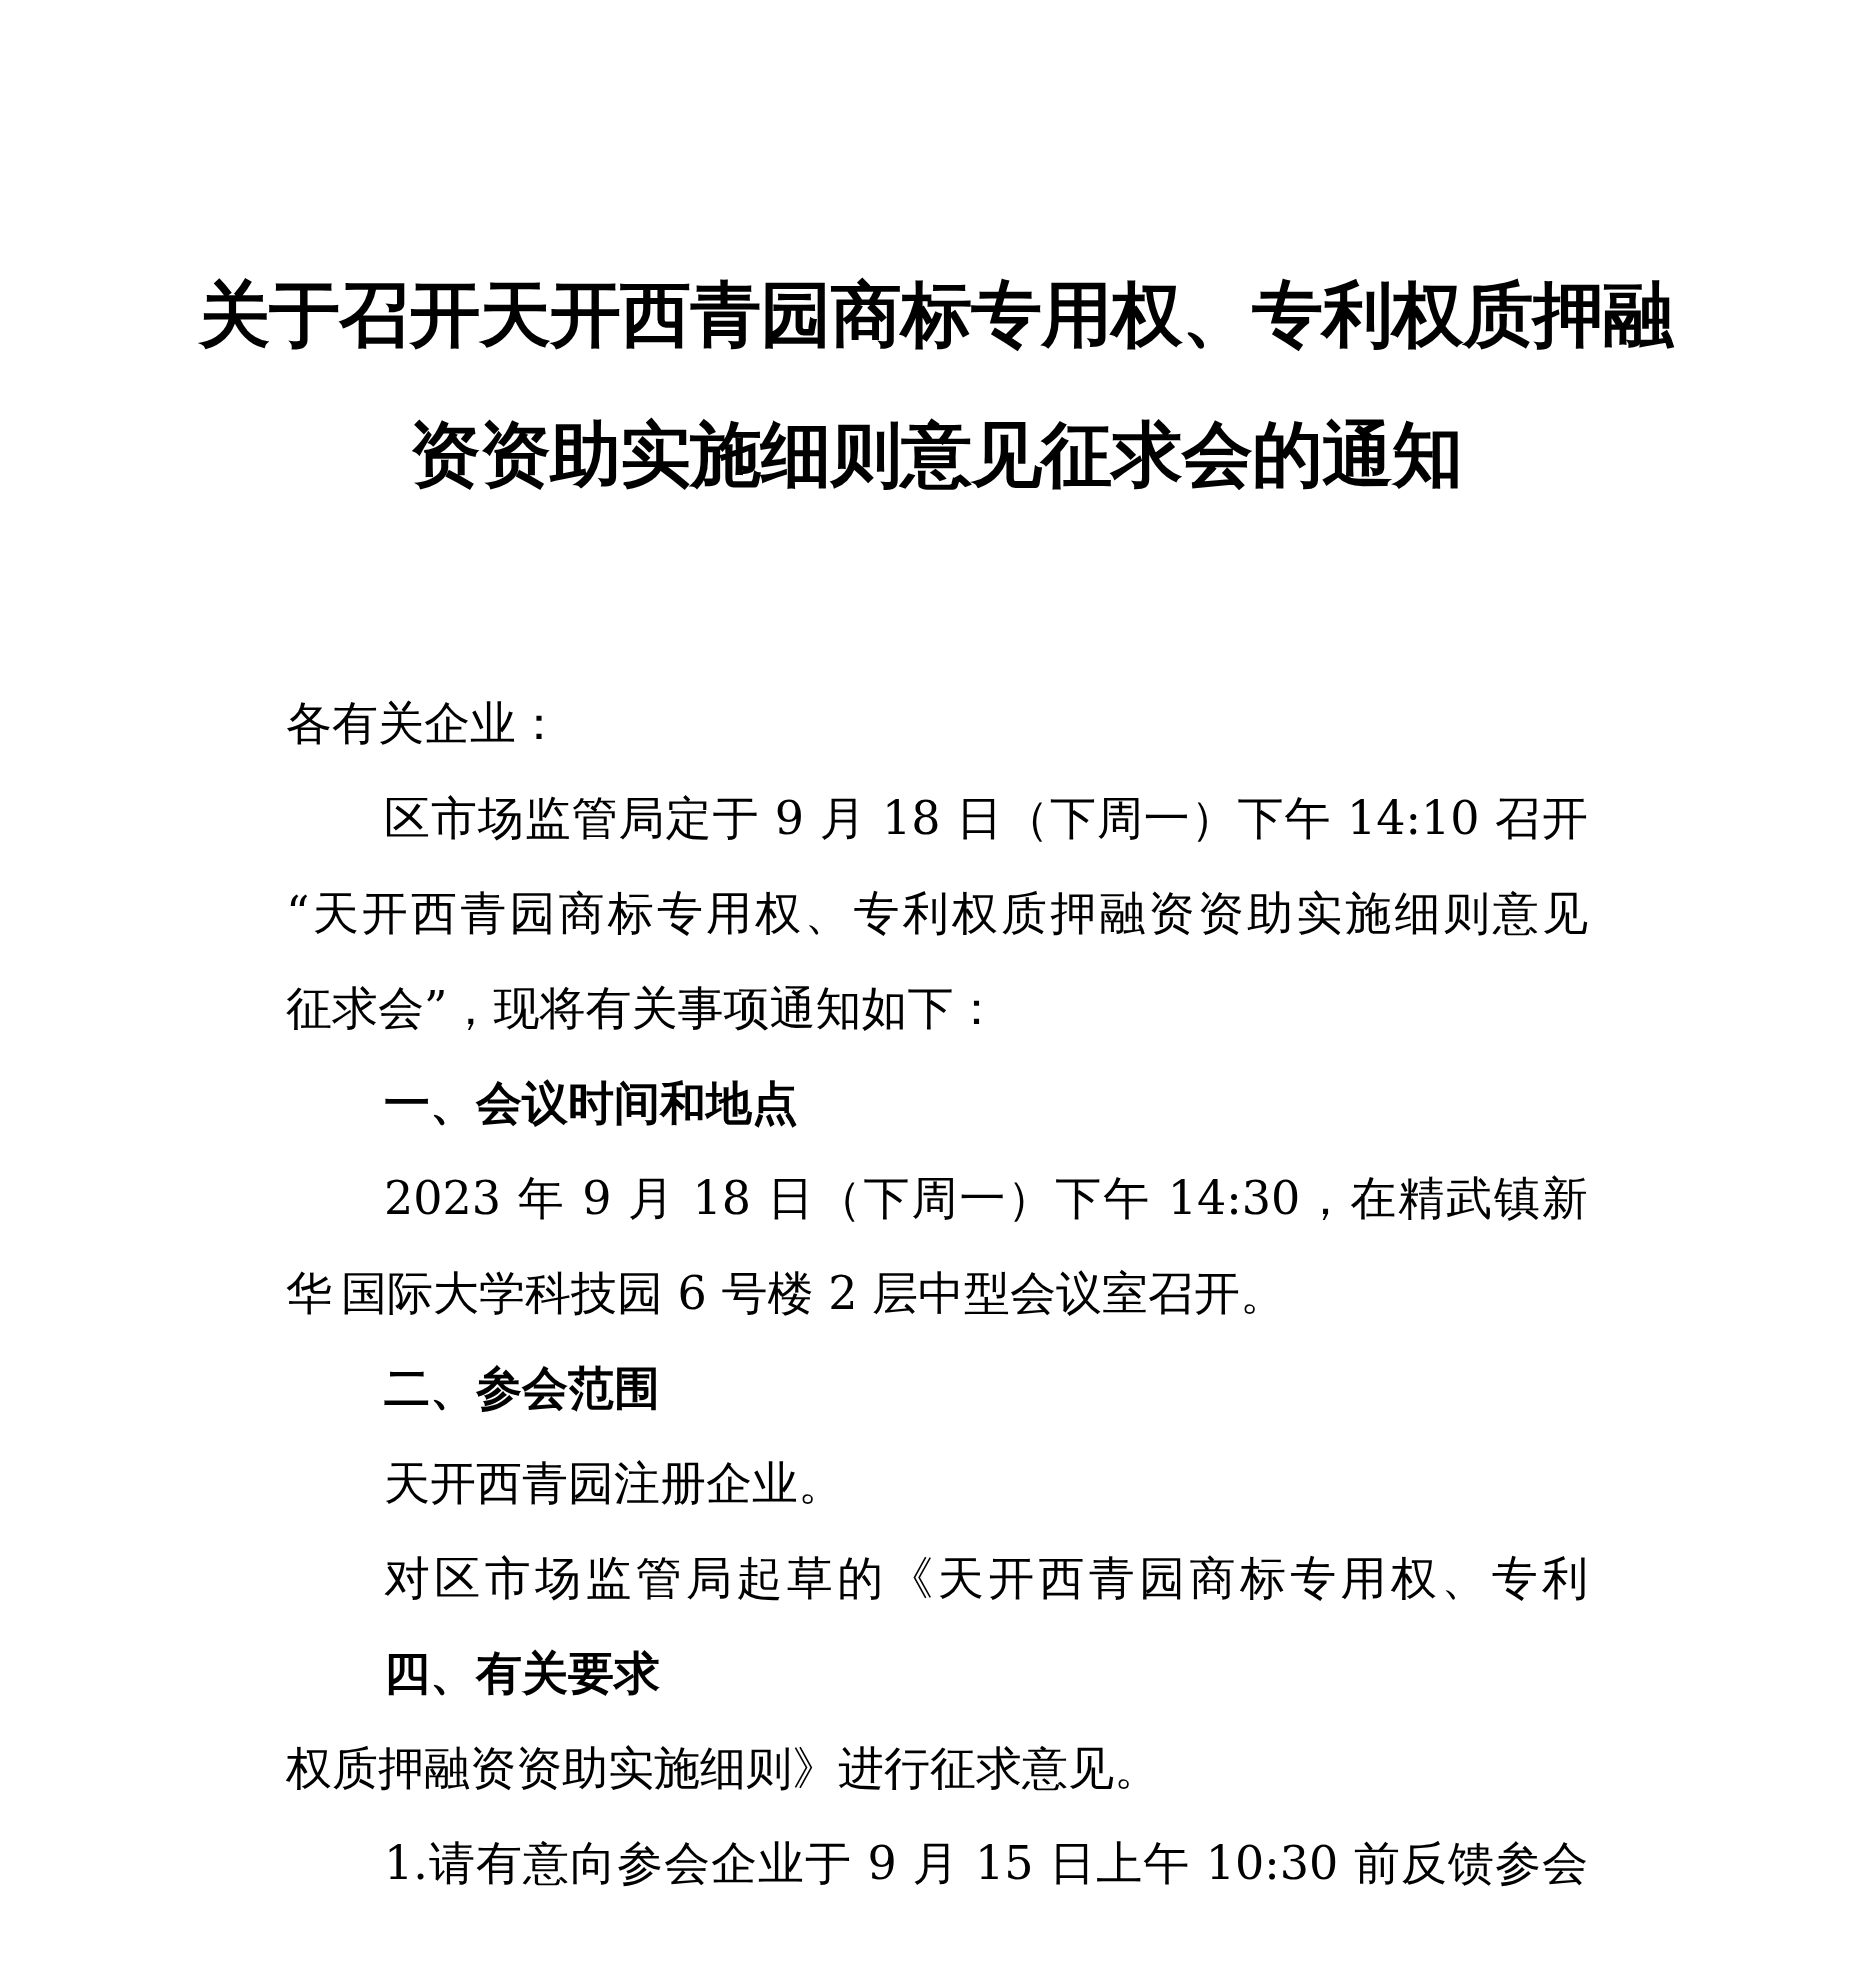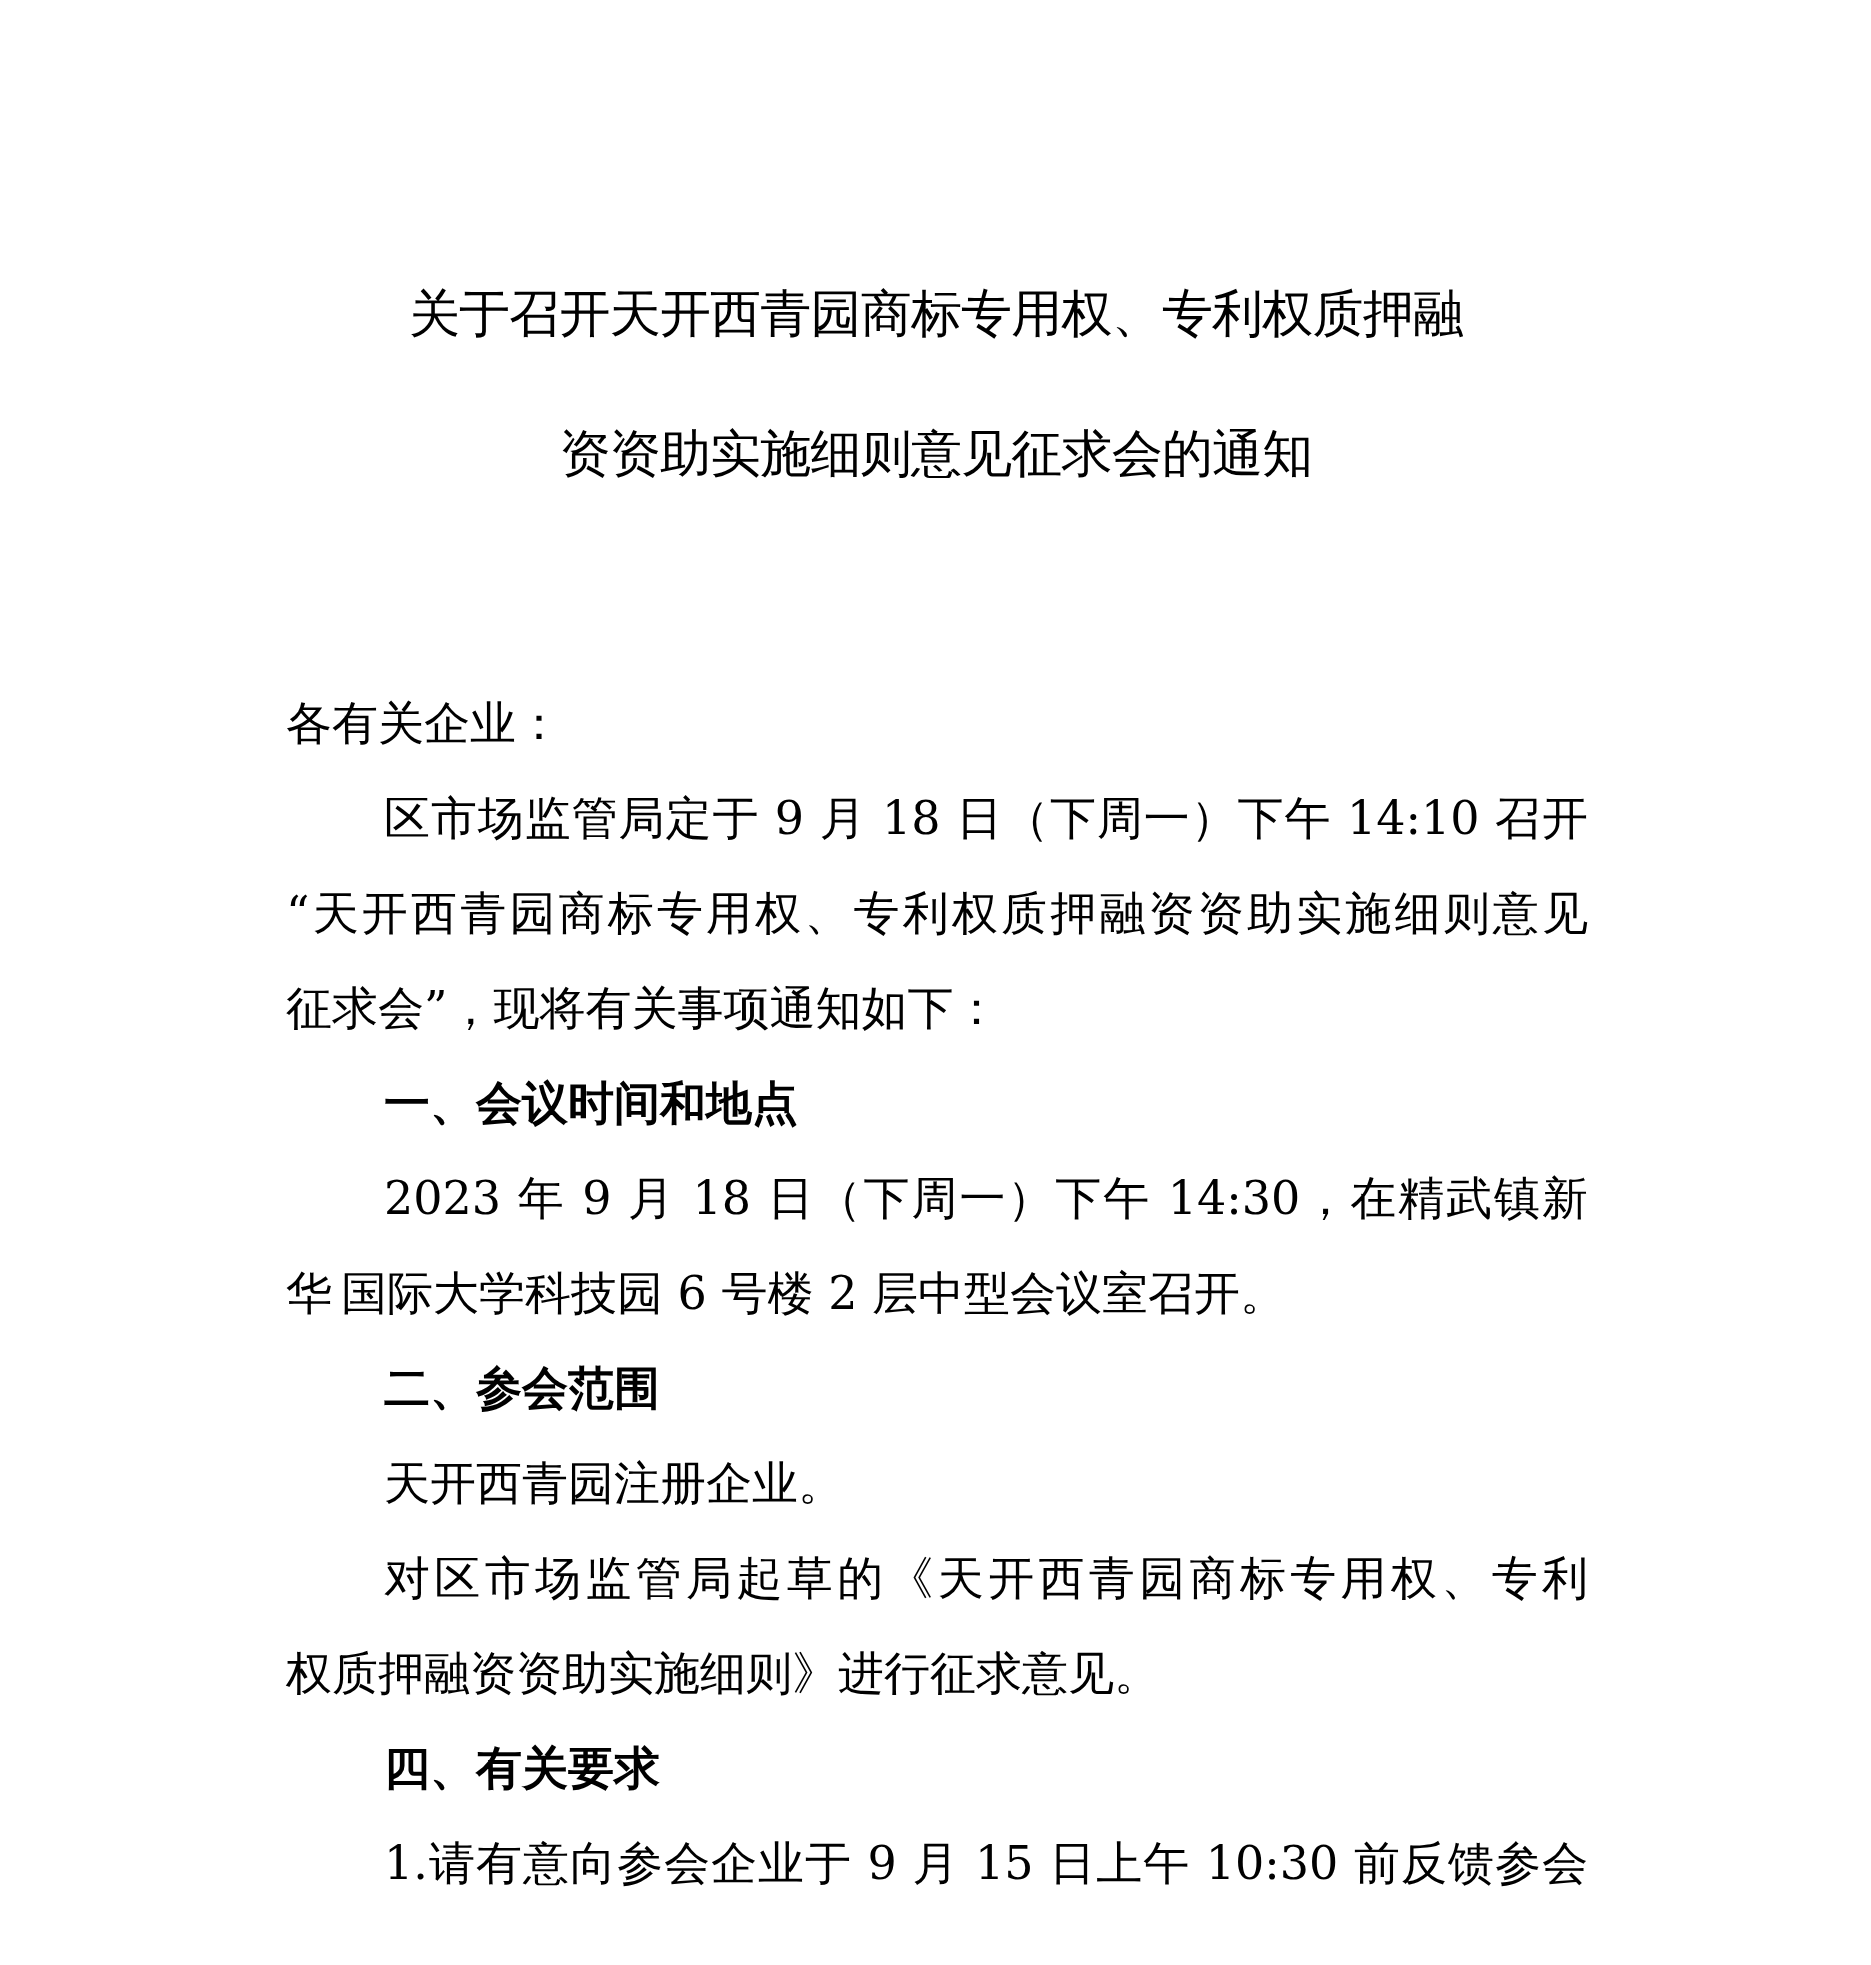--- a/index.html
+++ b/index.html
@@ -13,22 +13,22 @@
     height: 2647px;
     background: #ffffff;
     box-sizing: border-box;
     padding-top: 244px;
     color: #000000;
     font-family: "DejaVu Serif", "Liberation Serif", serif;
     overflow: hidden;
   }
   .doc-title {
     text-align: center;
-    font-weight: normal;
-    font-size: 51px;
+    font-weight: bold;
+    font-size: 71px;
     line-height: 140px;
     letter-spacing: -0.8px;
     font-family: "DejaVu Serif", "Liberation Serif", serif;
   }
   .content {
     margin-top: 152px;
     margin-left: 286px;
     width: 1302px;
     font-size: 46px;
     line-height: 95px;
@@ -65,21 +65,21 @@
     <div class="line">征求会”，现将有关事项通知如下：</div>
 
     <div class="line indent2 heading">一、会议时间和地点</div>
     <div class="line indent2 justify">2023 年 9 月 18 日（下周一）下午 14:30，在精武镇新华</div>
     <div class="line indent1">国际大学科技园 6 号楼 2 层中型会议室召开。</div>
 
     <div class="line indent2 heading">二、参会范围</div>
     <div class="line indent2">天开西青园注册企业。</div>
 
     <div class="line indent2 justify">对区市场监管局起草的《天开西青园商标专用权、专利</div>
+    <div class="line indent2 heading">四、有关要求</div>
+
     <div class="line">权质押融资资助实施细则》进行征求意见。</div>
-
-    <div class="line indent2 heading">四、有关要求</div>
     <div class="line indent2 justify">1.请有意向参会企业于 9 月 15 日上午 10:30 前反馈参会</div>
 
   </div>
 
 </div>
 
 
 </body></html>

